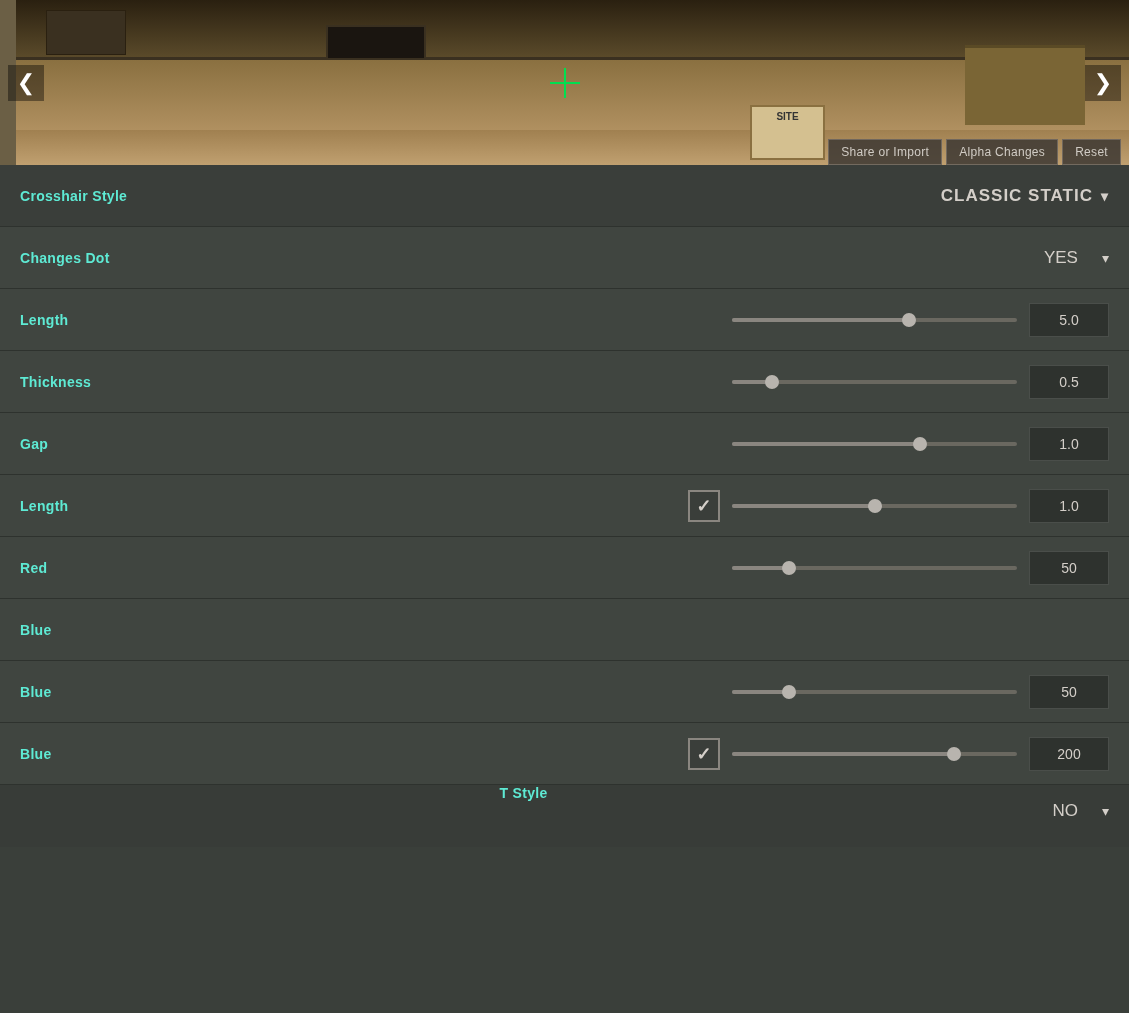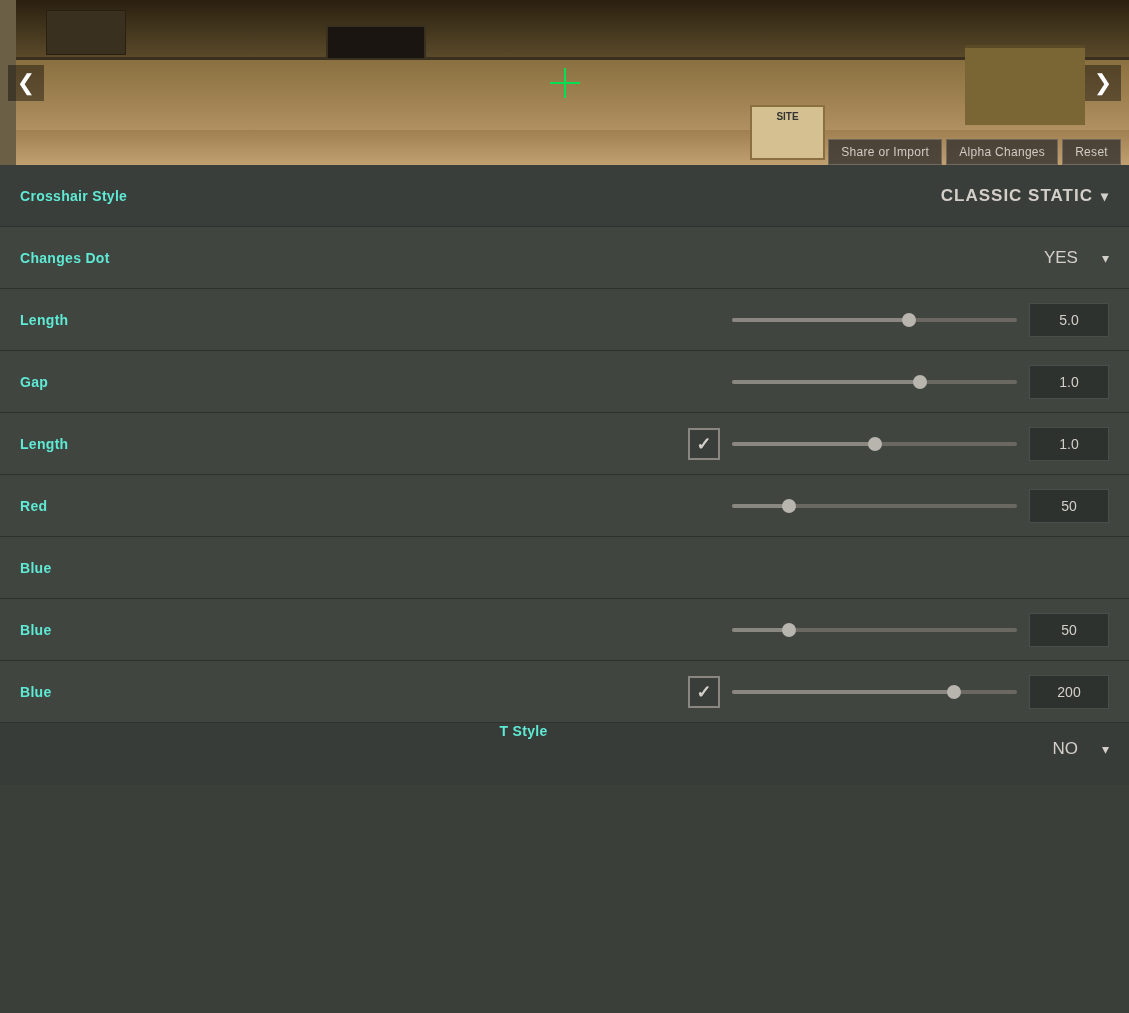--- a/index.html
+++ b/index.html
@@ -436,20 +436,32 @@
         <div class="slider-container">
           <div class="slider-track">
             <div class="slider-fill" style="width: 62%"></div>
             <div class="slider-thumb" style="left: 62%"></div>
           </div>
         </div>
         <input class="value-input" type="text" value="5.0" style="">
       </div>
     </div>
 
+    <div class="setting-row">
+      <span class="setting-label">Thickness</span>
+      <div class="setting-controls">
+        <div class="slider-container">
+          <div class="slider-track">
+            <div class="slider-fill" style="width: 14%"></div>
+            <div class="slider-thumb" style="left: 14%"></div>
+          </div>
+        </div>
+        <input class="value-input" type="text" value="0.5" style="">
+      </div>
+    </div>
 
     <div class="setting-row">
       <span class="setting-label">Gap</span>
       <div class="setting-controls">
         <div class="slider-container">
           <div class="slider-track">
             <div class="slider-fill" style="width: 66%"></div>
             <div class="slider-thumb" style="left: 66%"></div>
           </div>
         </div>

